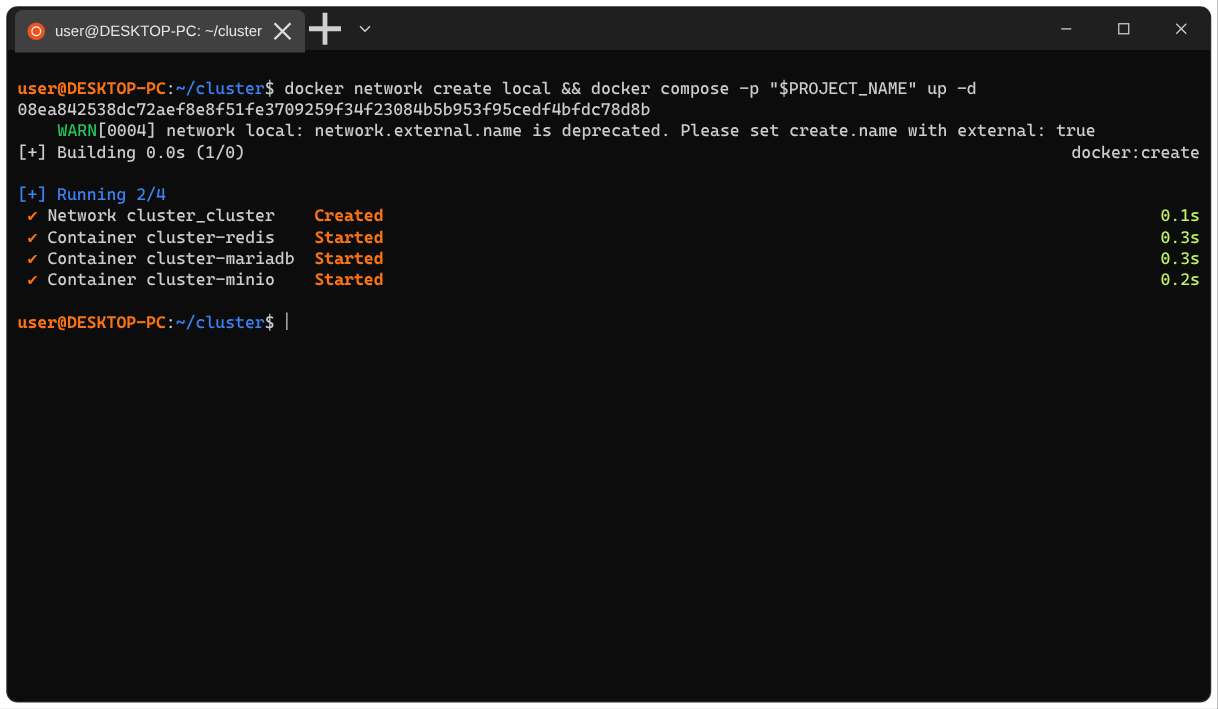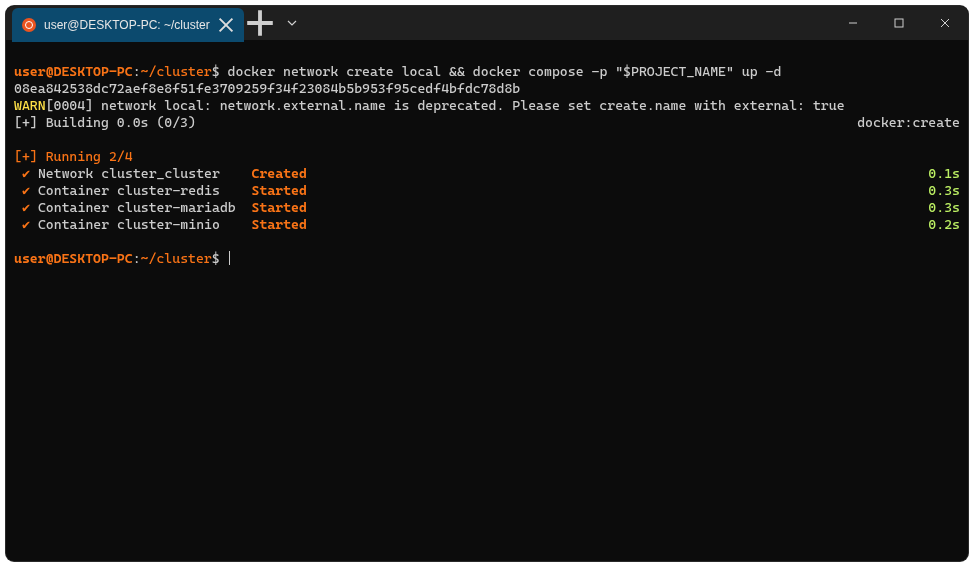--- a/index.html
+++ b/index.html
@@ -8,21 +8,21 @@
     position: absolute; left: 6px; top: 6px; width: 962px; height: 555px;
     background: #0c0c0c; border-radius: 8px; overflow: hidden; color: #ccc;
     box-shadow: 0 0 0 1px #2a2a2a;
   }
   .titlebar {
     height: 34px; background: #1f1f1f; display: flex; align-items: stretch;
     user-select: none;
   }
   .tab {
     display: flex; align-items: center; gap: 8px;
-    background: #0c4a6e; padding: 0 10px 0 10px; height: 34px;
+    background: #404040; padding: 0 10px 0 10px; height: 34px;
     border-top-left-radius: 6px; border-top-right-radius: 6px;
     margin-left: 6px; margin-top: 2px; min-width: 170px;
     font-size: 12px; color: #e6e6e6;
   }
   .tab .ubuntu-icon {
     width: 14px; height: 14px; border-radius: 50%; background: #e95420;
     position: relative; flex: 0 0 auto;
   }
   .tab .ubuntu-icon::before {
     content: ""; position: absolute; left: 3px; top: 3px; width: 8px; height: 8px;
@@ -45,22 +45,22 @@
     color:#cfcfcf;
   }
   .win-btn svg { width:10px; height:10px; stroke:#cfcfcf; stroke-width:1; fill:none; }
   .terminal {
     padding: 6px 8px 8px 8px;
     font-family: "Cascadia Mono", "Consolas", "Menlo", monospace;
     font-size: 13.5px; line-height: 17px;
     white-space: pre; color: #cccccc;
   }
   .c-green  { color: #f97316; font-weight: bold; }
-  .c-blue   { color: #f97316; }
-  .c-yellow { color: #fde047; }
+  .c-blue   { color: #3b82f6; }
+  .c-yellow { color: #22c55e; margin-left: 32px; }
   .c-white  { color: #cccccc; }
   .row { display:flex; }
   .row .left { flex: 0 0 auto; }
   .row .right { margin-left:auto; }
   .status-row { display:flex; }
   .status-row .time { color:#bef264; margin-left:auto; }
   .cursor {
     display:inline-block; width:1px; height:14px; background:#cccccc; vertical-align:-2px;
     margin-left:1px;
   }
@@ -107,18 +107,18 @@
             <path d="M1 1 L9 9 M9 1 L1 9"></path>
           </svg>
       </div>
     </div>
   </div>
 
   <div class="terminal">
 <span><span class="c-green">user@DESKTOP-PC</span><span class="c-white">:</span><span class="c-blue">~/cluster</span><span class="c-white">$</span><span class="c-white"> docker network create local &amp;&amp; docker compose -p "$PROJECT_NAME" up -d</span></span>
 <span class="c-white">08ea842538dc72aef8e8f51fe3709259f34f23084b5b953f95cedf4bfdc78d8b</span>
 <span><span class="c-yellow">WARN</span><span class="c-white">[0004]</span><span class="c-white"> network local: network.external.name is deprecated. Please set create.name with external: true</span></span>
-<div class="row"><span class="left c-white">[+] Building 0.0s (0/3)</span><span class="right c-white">docker:create</span></div>
+<div class="row"><span class="left c-white">[+] Building 0.0s (1/0)</span><span class="right c-white">docker:create</span></div>
 <span class="c-blue">[+] Running 2/4</span>
 <div id="items"><div class="status-row"><span class="c-green"> ✔ </span><span class="c-white">Network cluster_cluster    </span><span class="c-green">Created  </span><span class="time c-blue">0.1s</span></div><div class="status-row"><span class="c-green"> ✔ </span><span class="c-white">Container cluster-redis    </span><span class="c-green">Started  </span><span class="time c-blue">0.3s</span></div><div class="status-row"><span class="c-green"> ✔ </span><span class="c-white">Container cluster-mariadb  </span><span class="c-green">Started  </span><span class="time c-blue">0.3s</span></div><div class="status-row"><span class="c-green"> ✔ </span><span class="c-white">Container cluster-minio    </span><span class="c-green">Started  </span><span class="time c-blue">0.2s</span></div></div>
 <span><span class="c-green">user@DESKTOP-PC</span><span class="c-white">:</span><span class="c-blue">~/cluster</span><span class="c-white">$</span> <span class="cursor"></span></span>
   </div>
 </div>
 
 </body></html>

